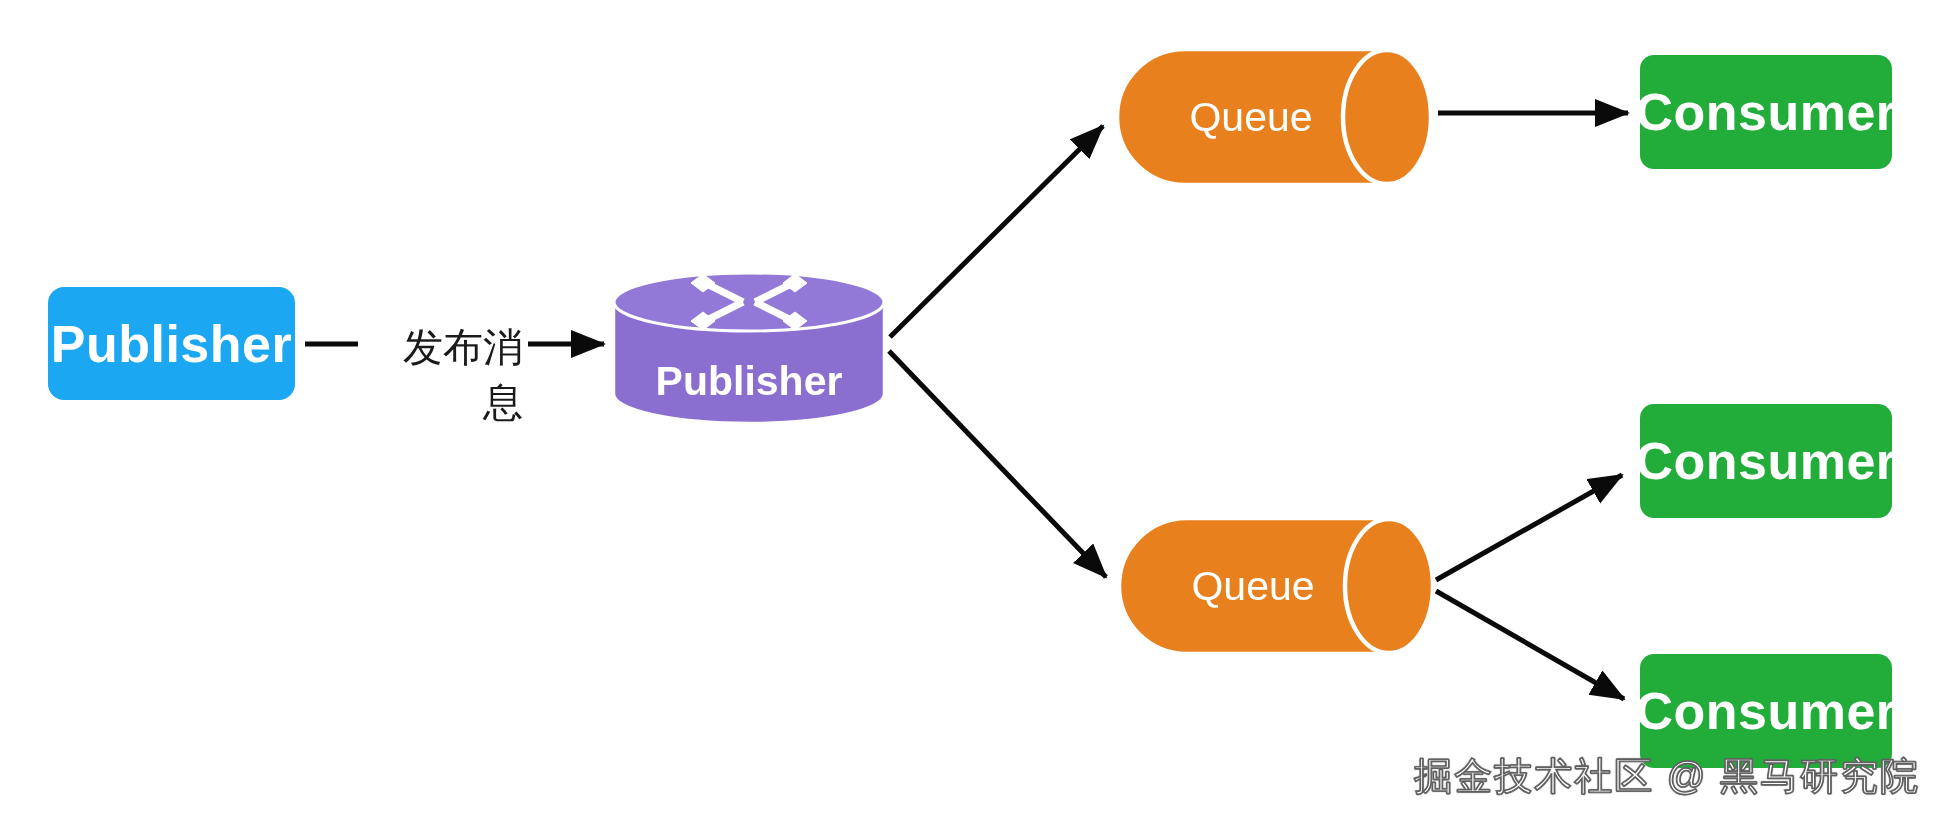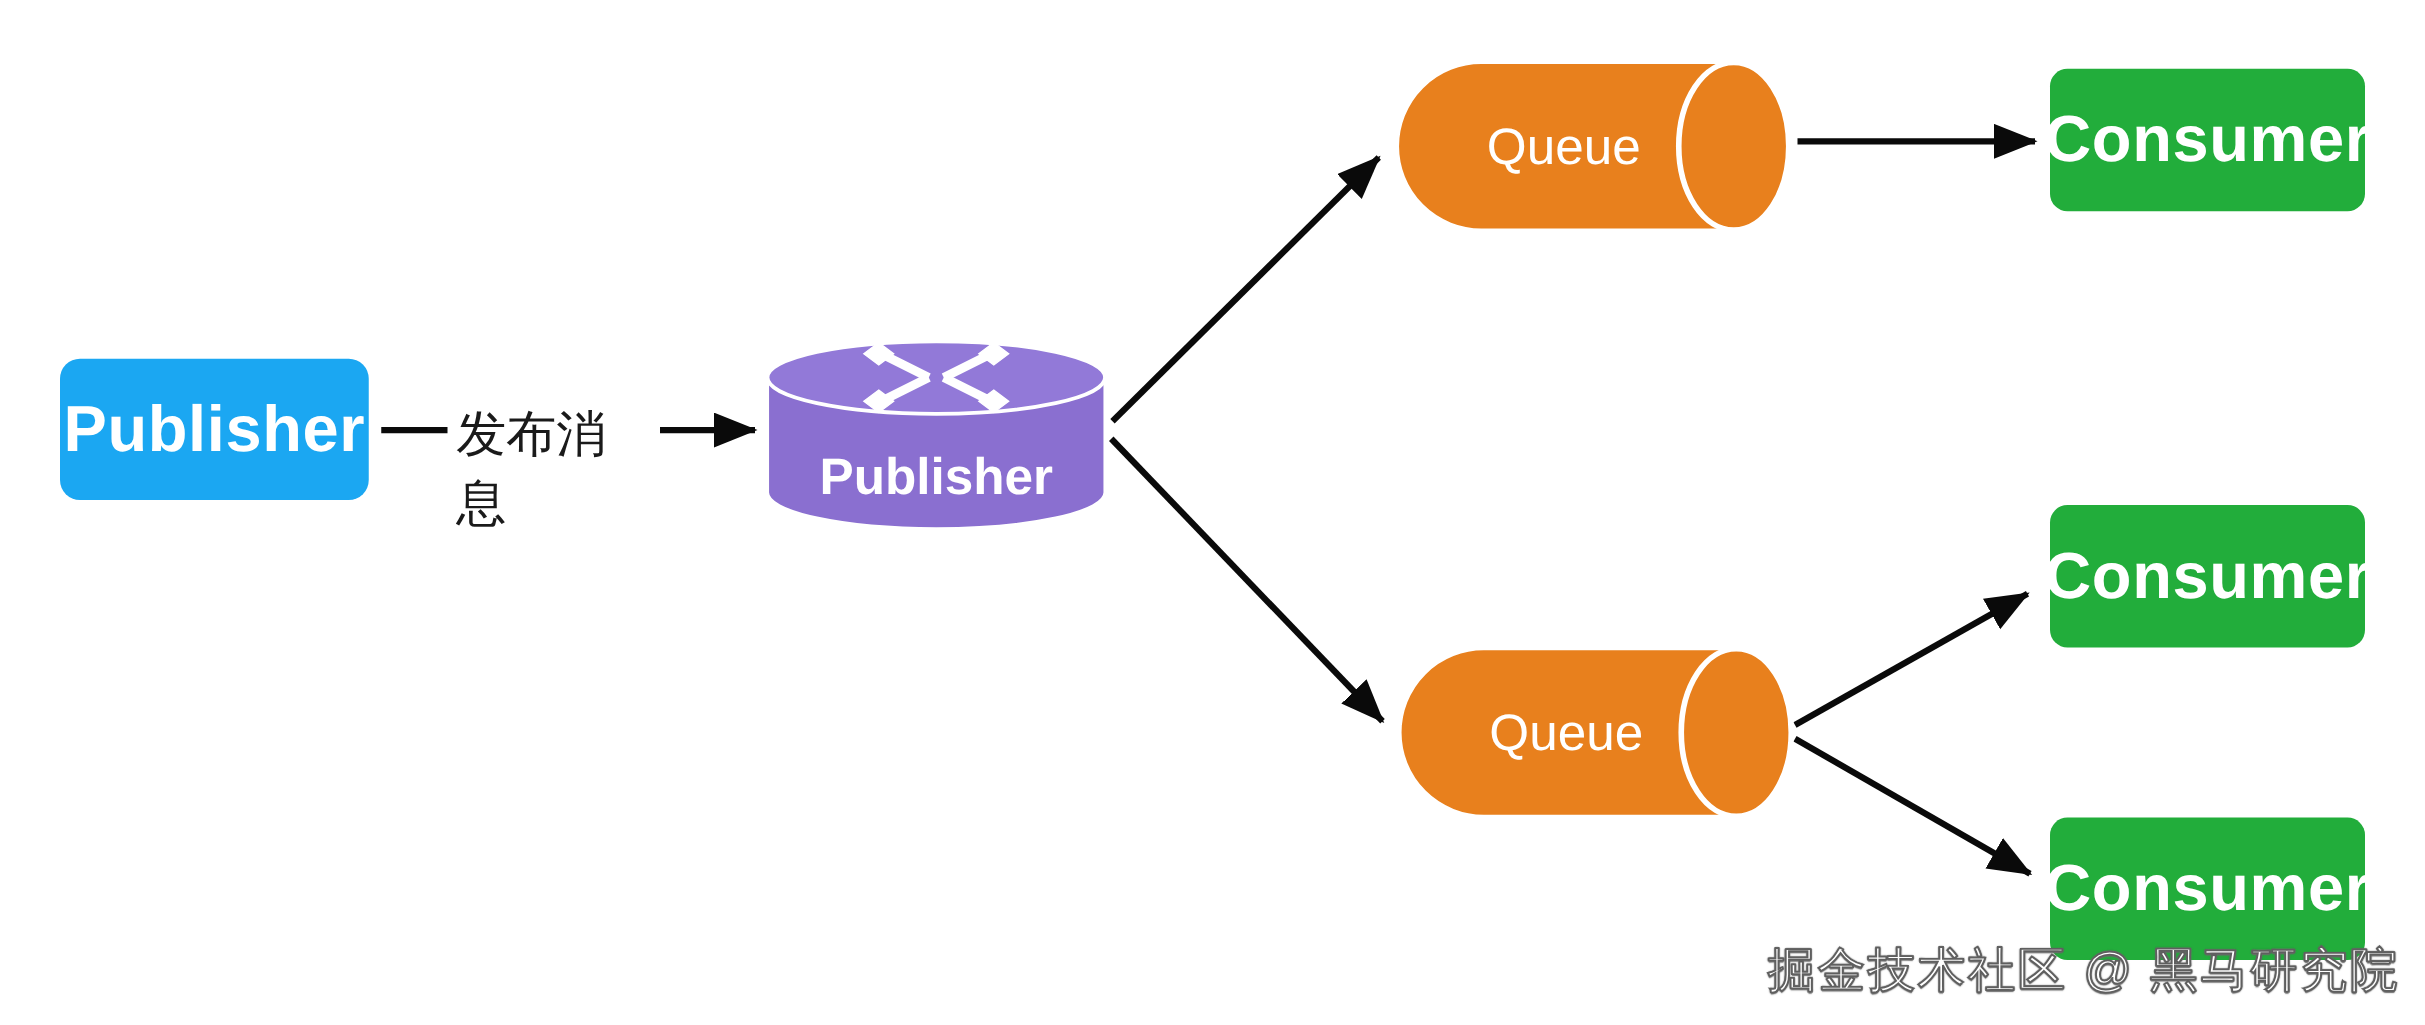--- a/index.html
+++ b/index.html
@@ -9,21 +9,21 @@
   }
   svg.connectors{position:absolute;left:0;top:0;z-index:1;}
   .node{position:absolute;display:flex;align-items:center;justify-content:center;z-index:2;}
   .node span{color:#ffffff;font-weight:bold;font-size:52px;letter-spacing:0.5px;}
   .publisher{left:48px;top:287px;width:247px;height:113px;background:#1ba7f2;border-radius:16px;}
   .consumer{left:1640px;width:252px;height:114px;background:#22ad3b;border-radius:14px;}
   .consumer-1{top:55px;}
   .consumer-2{top:404px;}
   .consumer-3{top:654px;}
   .edge-label{
-    position:absolute;left:365px;top:320px;width:158px;text-align:left;z-index:2;
+    position:absolute;left:365px;top:320px;width:158px;text-align:right;z-index:2;
     font-size:40px;font-weight:500;color:#1a1a1a;
   }
   .exchange{position:absolute;left:611px;top:270px;width:276px;height:156px;z-index:2;}
   .exchange .label{
     position:absolute;left:0;top:88px;width:100%;text-align:center;
     color:#fff;font-weight:bold;font-size:41px;
   }
   .queue{position:absolute;width:318px;height:138px;z-index:2;}
   .queue-top{left:1115px;top:48px;}
   .queue-bottom{left:1117px;top:517px;}

